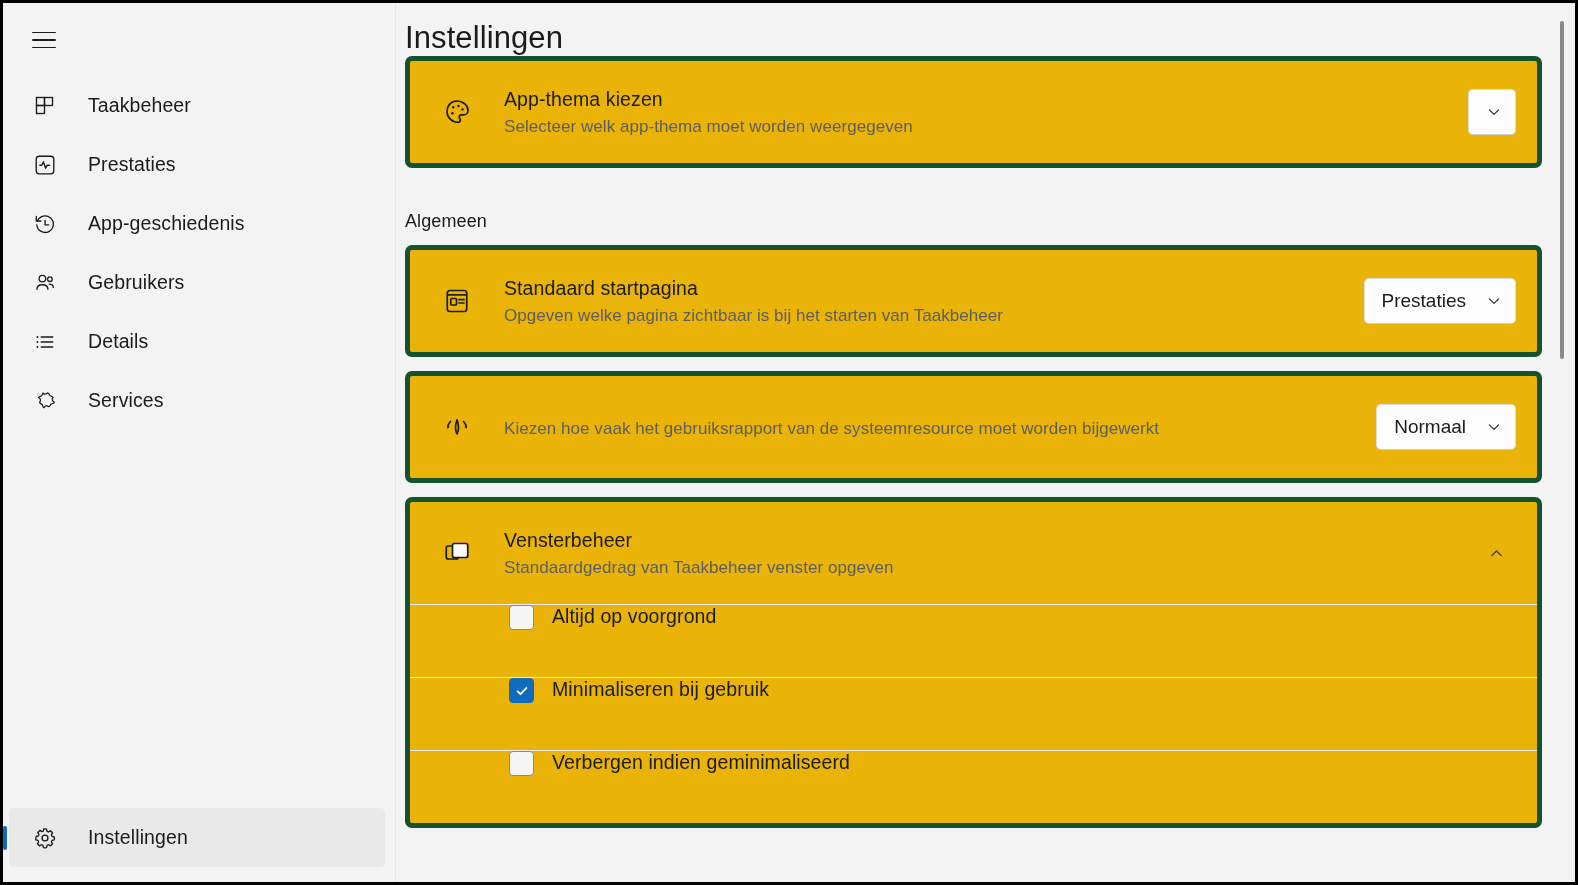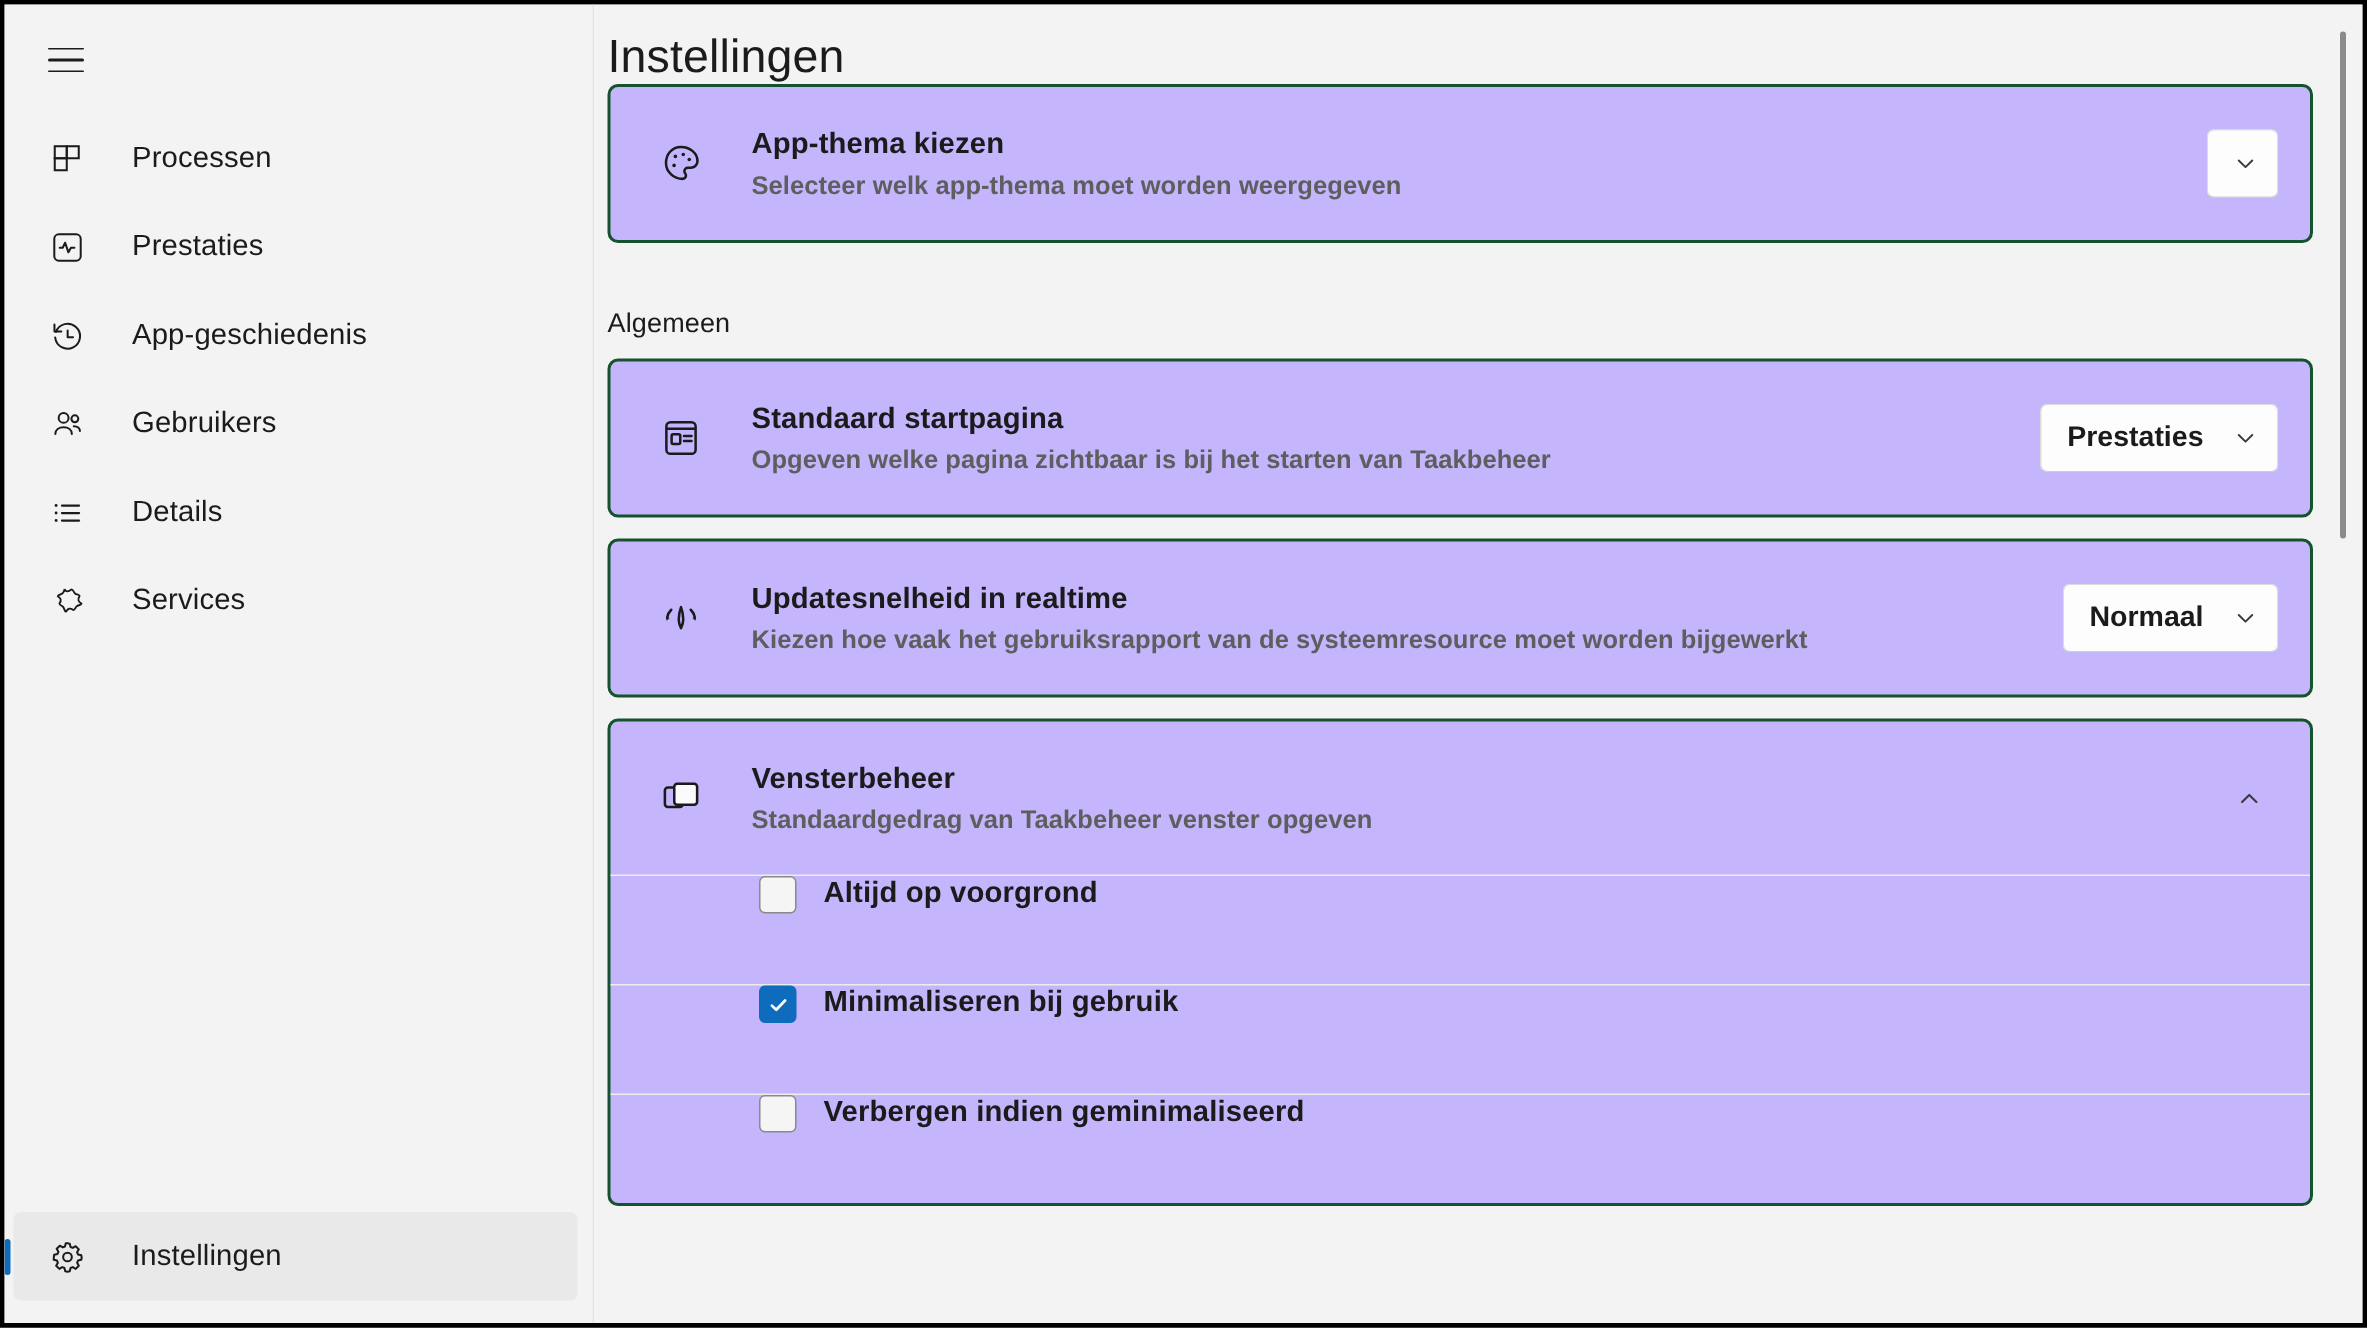--- a/index.html
+++ b/index.html
@@ -123,25 +123,24 @@
 
   .section-head {
     font-size: 18px;
     color: #1b1b1b;
     margin-top: 43px;
     margin-bottom: 13px;
     letter-spacing: 0.1px;
   }
 
   .card {
-    background: #c4b5fd;
-    border: 2px solid #14532d;
+    background: #eab308;
+    border: 5px solid #14532d;
     border-radius: 7px;
     width: 1137px;
-    font-weight: bold;
   }
 
   .card-row {
     display: flex;
     align-items: center;
     padding: 0 21px 0 28px;
     min-height: 102px;
   }
 
   .card-ico {
@@ -269,21 +268,21 @@
     <div class="nav-list">
 
       <div class="nav-item">
         <span class="nav-ico">
           <svg width="24" height="24" viewBox="0 0 24 24" fill="none" stroke="currentColor" stroke-width="1.35">
             <rect x="3.5" y="3.5" width="8" height="8"></rect>
             <rect x="11.5" y="3.5" width="8" height="8"></rect>
             <rect x="3.5" y="11.5" width="8" height="8"></rect>
           </svg>
         </span>
-        <span class="nav-label">Processen</span>
+        <span class="nav-label">Taakbeheer</span>
       </div>
 
       <div class="nav-item">
         <span class="nav-ico">
           <svg width="24" height="24" viewBox="0 0 24 24" fill="none" stroke="currentColor" stroke-width="1.35">
             <rect x="3.2" y="3.2" width="17.6" height="17.6" rx="3"></rect>
             <path d="M6.8 12.2h2l1.6-3.4 2.2 6.4 1.7-3h2.3" stroke-linecap="round" stroke-linejoin="round"></path>
           </svg>
         </span>
         <span class="nav-label">Prestaties</span>
@@ -415,21 +414,20 @@
           <span class="card-ico">
             <svg width="30" height="30" viewBox="0 0 24 24" fill="none" stroke="currentColor" stroke-width="1.35">
               <path d="M4.6 11.8a7.6 7.6 0 0 1 2.2-4.2" stroke-linecap="round"></path>
               <path d="M19.4 11.8a7.6 7.6 0 0 0-2.2-4.2" stroke-linecap="round"></path>
               <path d="M4 11.2 5.9 12l-1.6 1.4z" fill="currentColor" stroke="none"></path>
               <path d="M20 11.2 18.1 12l1.6 1.4z" fill="currentColor" stroke="none"></path>
               <path d="M12 6.2c.8 2.2 1.2 4.4 1.2 6.6 0 1.6-.5 3.2-1.2 4.6-.7-1.4-1.2-3-1.2-4.6 0-2.2.4-4.4 1.2-6.6z" stroke-linejoin="round"></path>
             </svg>
           </span>
           <div class="card-text">
-            <div class="card-title">Updatesnelheid in realtime</div>
             <div class="card-sub">Kiezen hoe vaak het gebruiksrapport van de systeemresource moet worden bijgewerkt</div>
           </div>
           <div class="dropdown">
             <span class="dd-label">Normaal</span>
             <span class="dd-chev">
               <svg width="16" height="16" viewBox="0 0 16 16" fill="none" stroke="currentColor" stroke-width="1.3">
                 <path d="M3.5 6 8 10.4 12.5 6" stroke-linecap="round" stroke-linejoin="round"></path>
               </svg>
             </span>
           </div>

